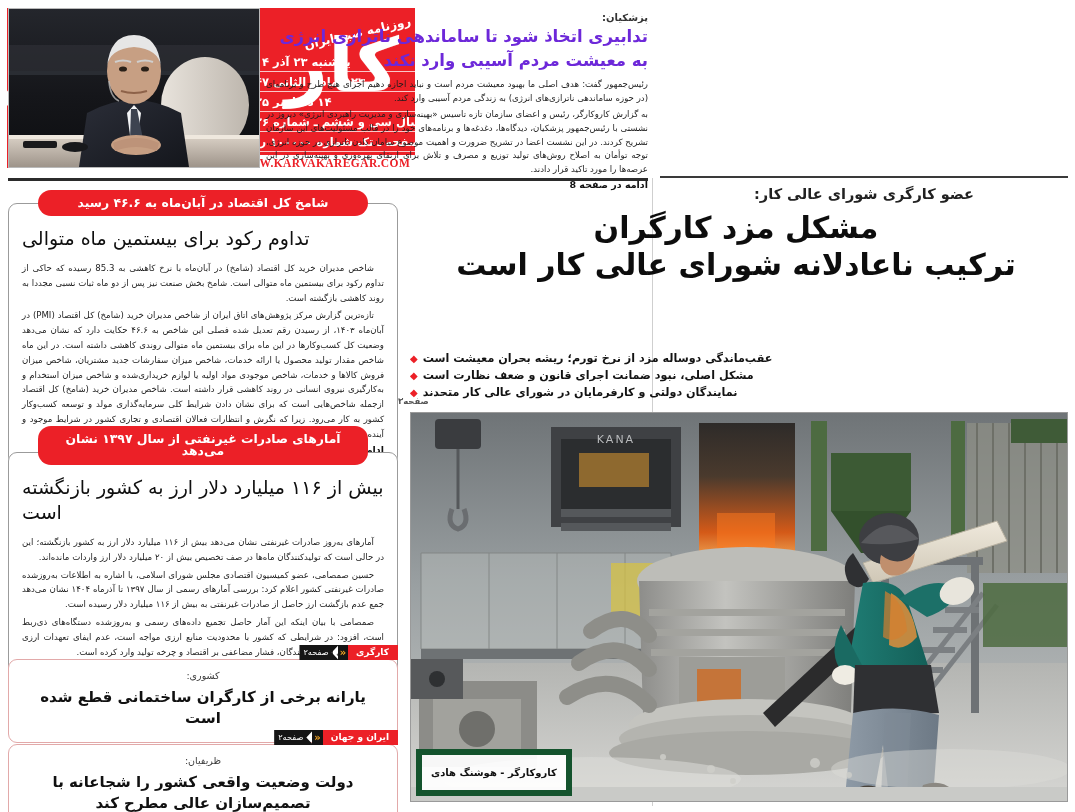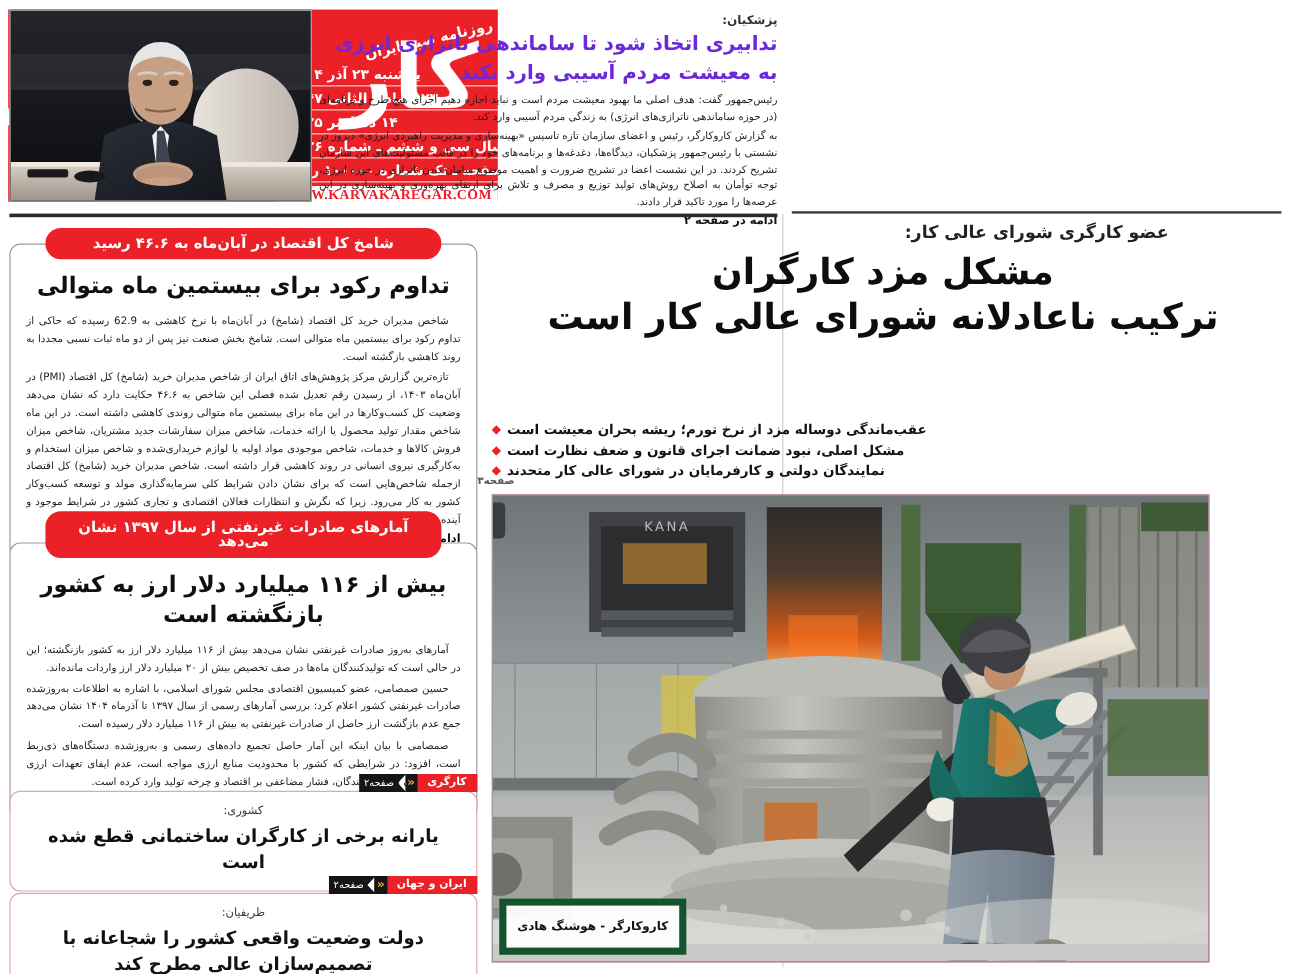--- a/index.html
+++ b/index.html
@@ -80,22 +80,22 @@
     position:relative;z-index:3;margin:0 auto;width:318px;
     background:#EC2027;color:#fff;text-align:center;
     font-size:12.4px;font-weight:bold;line-height:1;
     padding:7px 6px 7px 6px;border-radius:13px;
   }
   .story-box{
     margin-top:-13px;border:1px solid #9b9b9b;border-radius:9px;
     background:#fff;padding:22px 13px 9px 13px;box-sizing:border-box;
   }
   .story-head{
-    font-size:19px;line-height:1.35;font-weight:bold;color:#0f0f0f;
-    text-align:center;margin:0 0 9px 0;
+    font-size:19px;line-height:1.35;font-weight:normal;color:#0f0f0f;
+    text-align:left;margin:0 0 9px 0;
   }
   .story-body{font-size:8.6px;line-height:1.72;color:#1c1c1c;text-align:justify;}
   .story-body p{margin:0 0 3px 0;text-indent:10px;}
   .story-foot{
     font-size:9.5px;font-weight:bold;color:#111;text-align:right;margin-top:1px;
   }
 
   
   .teaser{position:absolute;left:8px;width:390px;box-sizing:border-box;}
   .teaser-tagrow{
@@ -144,22 +144,22 @@
   .bullet .dia{color:#EC2027;font-size:10px;line-height:1;}
 
   .page3-mark{
     position:absolute;left:398px;top:396px;
     font-size:8.5px;color:#555;font-weight:bold;
     writing-mode:horizontal-tb;
   }
 
   
   .main-photo{
-    position:absolute;left:410px;top:412px;width:598px;height:390px;
-    border:1px solid #9a9a9a;box-sizing:border-box;overflow:hidden;background:#ec4899;
+    position:absolute;left:410px;top:412px;width:658px;height:390px;
+    border:1px solid #9a9a9a;box-sizing:border-box;overflow:hidden;background:#7dd3fc;
   }
   .photo-caption{
     position:absolute;left:5px;bottom:5px;
     background:rgba(255,255,255,.93);border:6px solid #14532d;
     font-size:10px;font-weight:bold;color:#111;padding:12px 9px;
     font-family:"DejaVu Sans","Liberation Sans",sans-serif;
   }
   svg{display:block;}
 </style>
 </head>
@@ -240,33 +240,33 @@
         <ellipse cx="66" cy="138" rx="13" ry="5" fill="#17181b"></ellipse>
       </svg>
     </div>
     <div class="lead-text">
       <div class="kicker-sm">پزشکیان:</div>
       <div class="lead-head">تدابیری اتخاذ شود تا ساماندهی ناترازی انرژی به معیشت مردم آسیبی وارد نکند</div>
       <div class="lead-body">
         <p>رئیس‌جمهور گفت: هدف اصلی ما بهبود معیشت مردم است و نباید اجازه دهیم اجرای هیچ طرح و برنامه‌ای (در حوزه ساماندهی ناترازی‌های انرژی) به زندگی مردم آسیبی وارد کند.</p>
         <p>به گزارش کاروکارگر، رئیس و اعضای سازمان تازه تاسیس «بهینه‌سازی و مدیریت راهبردی انرژی» دیروز در نشستی با رئیس‌جمهور پزشکیان، دیدگاه‌ها، دغدغه‌ها و برنامه‌های خود را در قالب مسئولیت‌های این سازمان تشریح کردند. در این نشست اعضا در تشریح ضرورت و اهمیت موضوع سامان دادن ناترازی در حوزه انرژی، توجه توأمان به اصلاح روش‌های تولید توزیع و مصرف و تلاش برای ارتقای بهره‌وری و بهینه‌سازی در این عرصه‌ها را مورد تاکید قرار دادند.</p>
       </div>
-      <div class="cont">ادامه در صفحه ۲</div>
+      <div class="cont">ادامه در صفحه 8</div>
     </div>
   </div>
 
   <div class="hr-thick"></div>
   <div class="hr-vert"></div>
 
   <div class="story" style="top:190px;">
     <div class="story-band">شامخ کل اقتصاد در آبان‌ماه به ۴۶.۶ رسید</div>
     <div class="story-box">
       <div class="story-head">تداوم رکود برای بیستمین ماه متوالی</div>
       <div class="story-body">
-        <p>شاخص مدیران خرید کل اقتصاد (شامخ) در آبان‌ماه با نرخ کاهشی به 62.9 رسیده که حاکی از تداوم رکود برای بیستمین ماه متوالی است. شامخ بخش صنعت نیز پس از دو ماه ثبات نسبی مجددا به روند کاهشی بازگشته است.</p>
+        <p>شاخص مدیران خرید کل اقتصاد (شامخ) در آبان‌ماه با نرخ کاهشی به 85.3 رسیده که حاکی از تداوم رکود برای بیستمین ماه متوالی است. شامخ بخش صنعت نیز پس از دو ماه ثبات نسبی مجددا به روند کاهشی بازگشته است.</p>
         <p>تازه‌ترین گزارش مرکز پژوهش‌های اتاق ایران از شاخص مدیران خرید (شامخ) کل اقتصاد (PMI) در آبان‌ماه ۱۴۰۳، از رسیدن رقم تعدیل شده فصلی این شاخص به ۴۶.۶ حکایت دارد که نشان می‌دهد وضعیت کل کسب‌وکارها در این ماه برای بیستمین ماه متوالی روندی کاهشی داشته است. در این ماه شاخص مقدار تولید محصول یا ارائه خدمات، شاخص میزان سفارشات جدید مشتریان، شاخص میزان فروش کالاها و خدمات، شاخص موجودی مواد اولیه یا لوازم خریداری‌شده و شاخص میزان استخدام و به‌کارگیری نیروی انسانی در روند کاهشی قرار داشته است. شاخص مدیران خرید (شامخ) کل اقتصاد ازجمله شاخص‌هایی است که برای نشان دادن شرایط کلی سرمایه‌گذاری مولد و توسعه کسب‌وکار کشور به کار می‌رود. زیرا که نگرش و انتظارات فعالان اقتصادی و تجاری کشور در شرایط موجود و آینده در این شاخص نمایان می‌شود.</p>
       </div>
       <div class="story-foot">ادامه در صفحه ۹</div>
     </div>
   </div>
 
   <div class="story" style="top:426px;">
     <div class="story-band">آمارهای صادرات غیرنفتی از سال ۱۳۹۷ نشان می‌دهد</div>
     <div class="story-box">
       <div class="story-head">بیش از ۱۱۶ میلیارد دلار ارز به کشور بازنگشته است</div>

